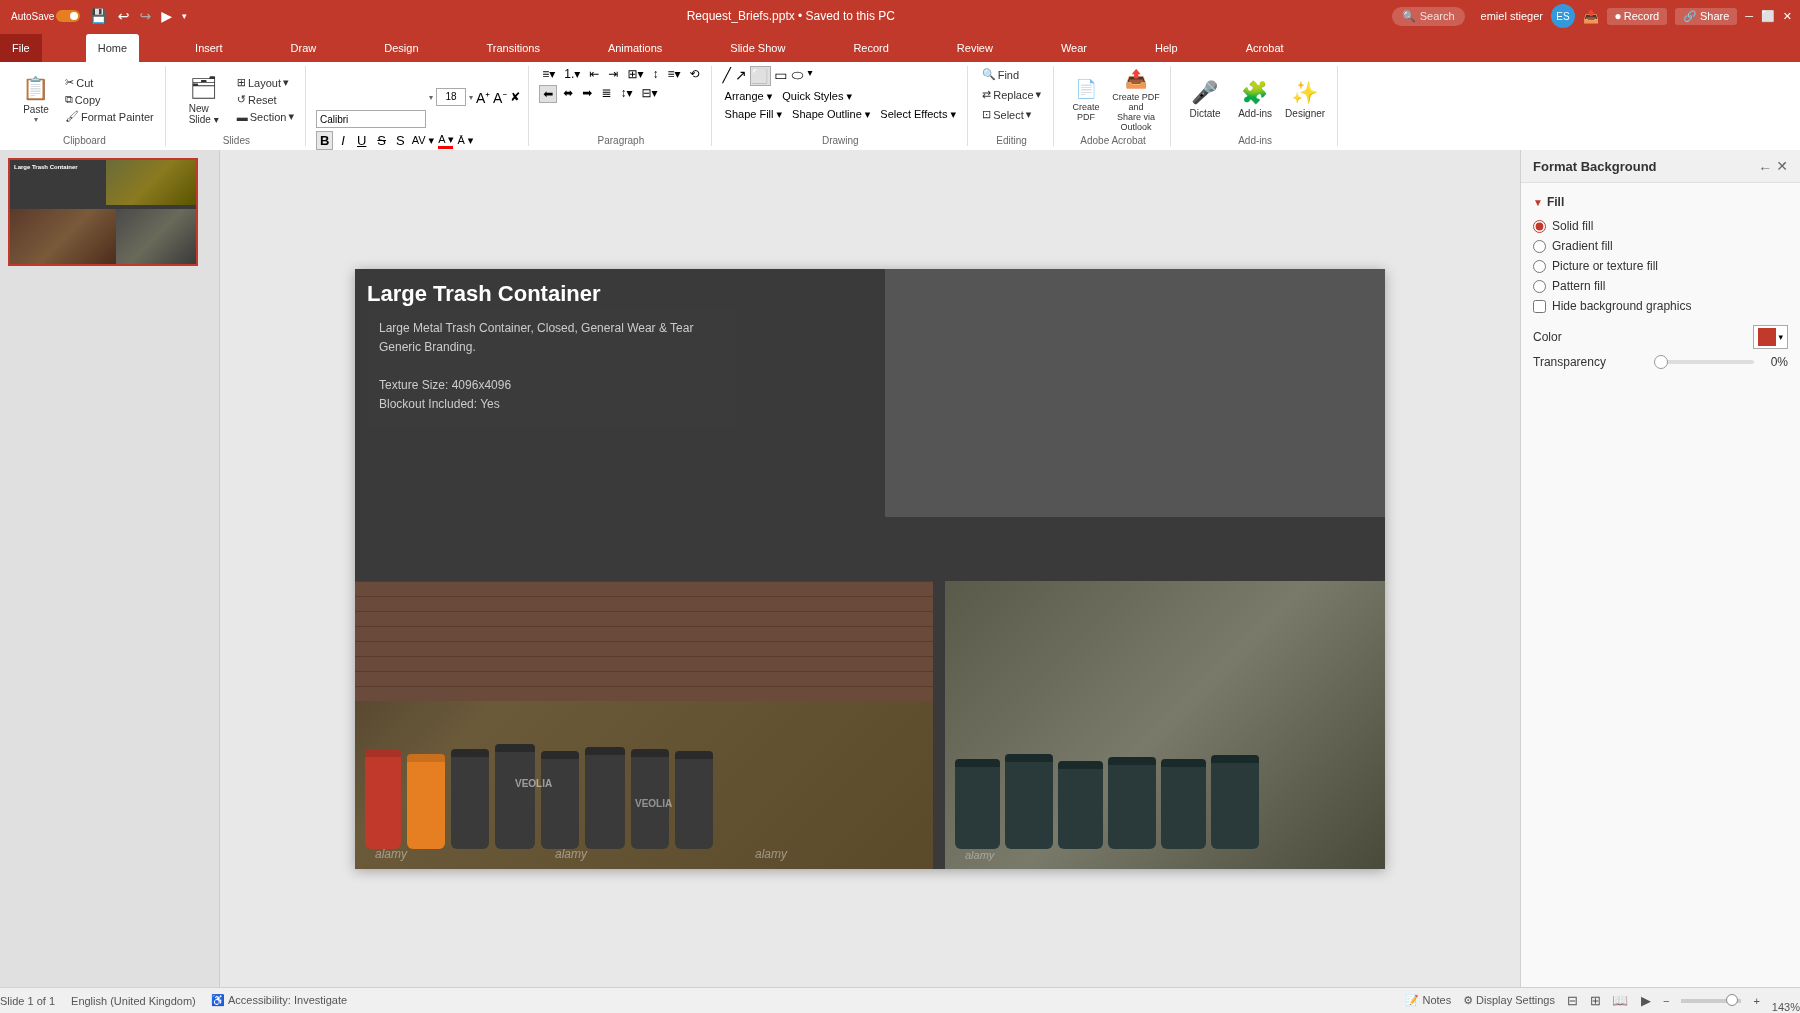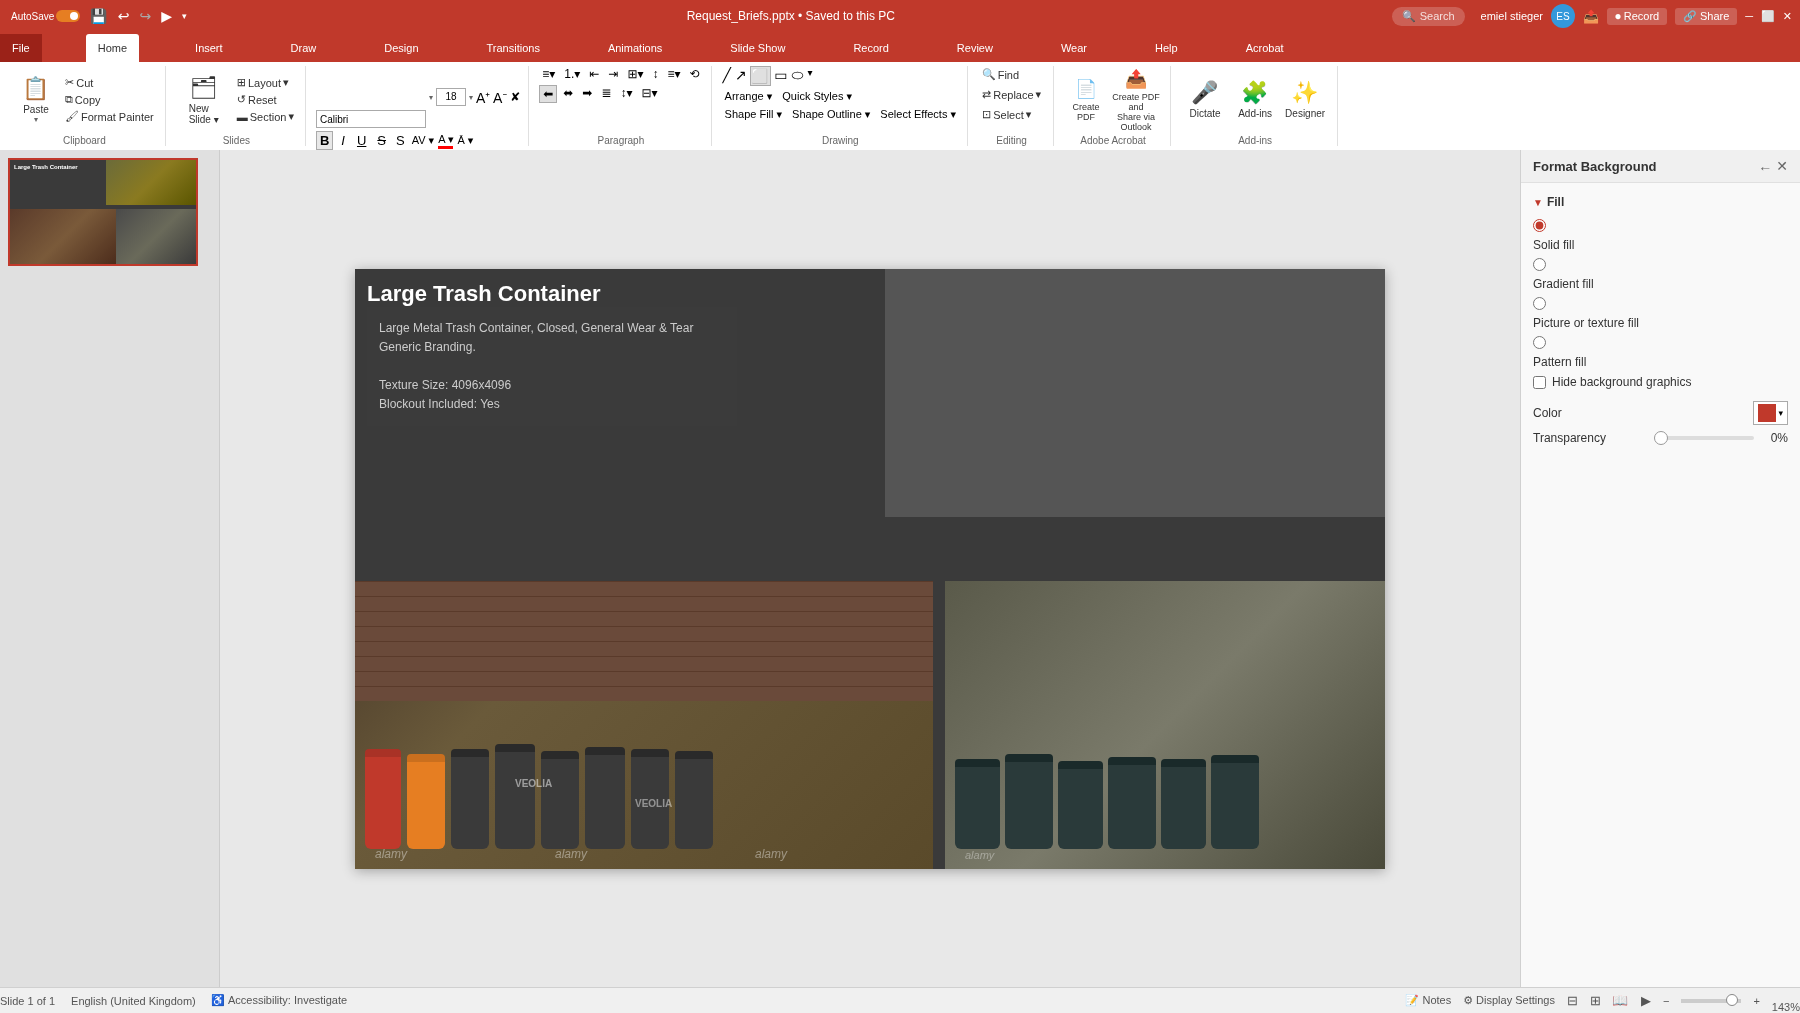--- a/index.html
+++ b/index.html
@@ -215,26 +215,25 @@
       margin-bottom: 10px;
       cursor: pointer;
     }
     .panel-section-label {
       font-size: 12px;
       font-weight: 600;
       color: #333;
     }
     .radio-row {
       display: flex;
-      align-items: flex-start;
+      align-items: center;
       gap: 6px;
       margin-bottom: 6px;
       font-size: 12px;
       color: #333;
-      flex-direction: column;
     }
     .checkbox-row {
       display: flex;
       align-items: center;
       gap: 6px;
       margin-bottom: 6px;
       font-size: 12px;
       color: #333;
     }
     .color-row {

